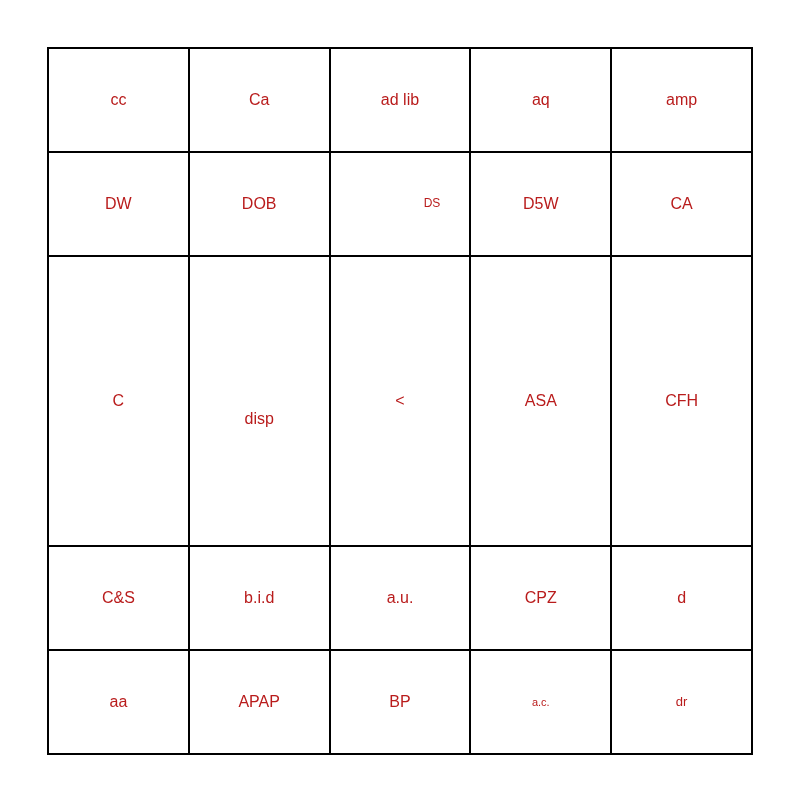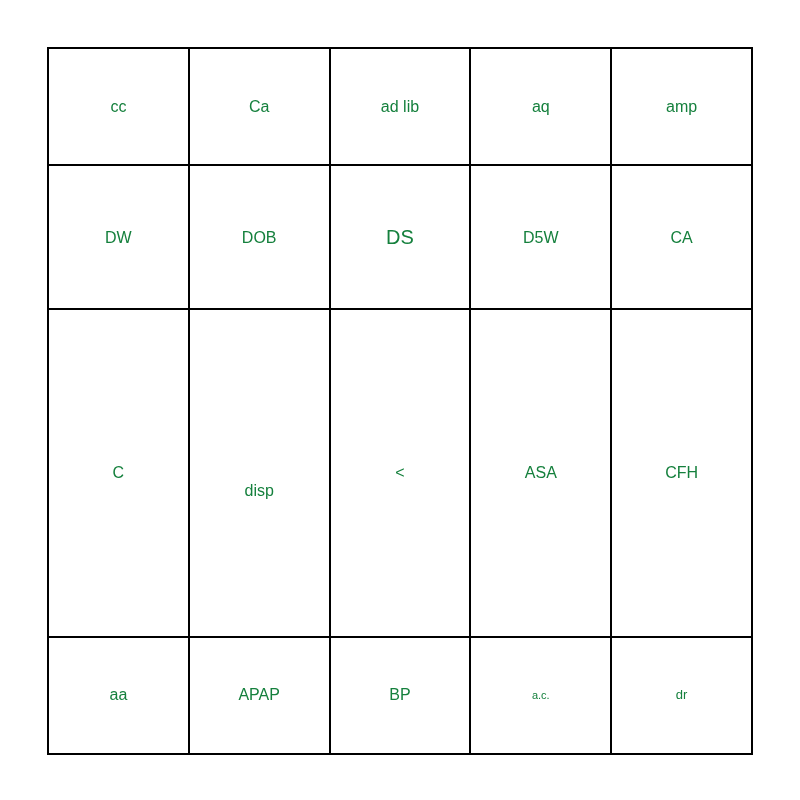--- a/index.html
+++ b/index.html
@@ -34,21 +34,21 @@
     text-align: center;
     vertical-align: middle;
     padding: 0;
     overflow: hidden;
   }
   table.bingo td span.cell-text {
     display: block;
     width: 100%;
     font-size: 60px;
     line-height: 1.1;
-    color: #15803d;
+    color: #b91c1c;
   }
 </style>
 </head>
 <body>
 
 <div class="page">
   <div class="card-wrap">
     <table class="bingo">
       <tbody>
         <tr>
@@ -69,21 +69,21 @@
             </td>
         </tr>
         <tr>
           <td>
               <span class="cell-text" style="font-size: 16px;">DW</span>
             </td>
           <td>
               <span class="cell-text" style="font-size: 16px;">DOB</span>
             </td>
           <td>
-              <span class="cell-text" style="font-size: 20px;">DS</span>
+              <span class="cell-text" style="font-size: 12px; padding-left: 32px;">DS</span>
             </td>
           <td>
               <span class="cell-text" style="font-size: 16px;">D5W</span>
             </td>
           <td>
               <span class="cell-text" style="font-size: 16px;">CA</span>
             </td>
         </tr>
         <tr>
           <td>
@@ -97,20 +97,37 @@
             </td>
           <td>
               <span class="cell-text" style="font-size: 16px;">ASA</span>
             </td>
           <td>
               <span class="cell-text" style="font-size: 16px;">CFH</span>
             </td>
         </tr>
         <tr>
           <td>
+              <span class="cell-text" style="font-size: 16px;">C&amp;S</span>
+            </td>
+          <td>
+              <span class="cell-text" style="font-size: 16px;">b.i.d</span>
+            </td>
+          <td>
+              <span class="cell-text" style="font-size: 16px;">a.u.</span>
+            </td>
+          <td>
+              <span class="cell-text" style="font-size: 16px;">CPZ</span>
+            </td>
+          <td>
+              <span class="cell-text" style="font-size: 16px;">d</span>
+            </td>
+        </tr>
+        <tr>
+          <td>
               <span class="cell-text" style="font-size: 16px; text-align: center;">aa</span>
             </td>
           <td>
               <span class="cell-text" style="font-size: 16px;">APAP</span>
             </td>
           <td>
               <span class="cell-text" style="font-size: 16px;">BP</span>
             </td>
           <td>
               <span class="cell-text" style="font-size: 11px;">a.c.</span>

